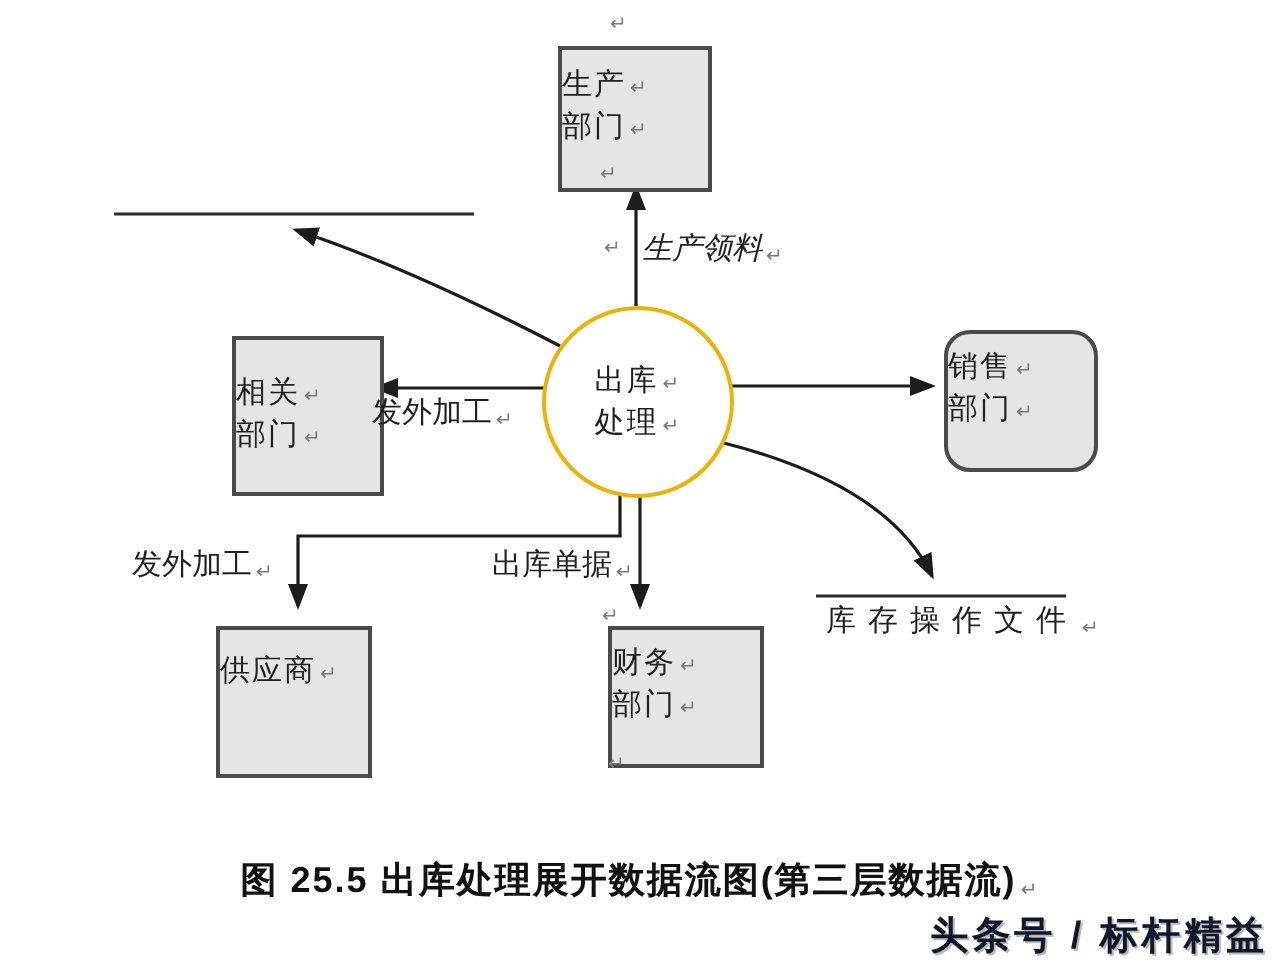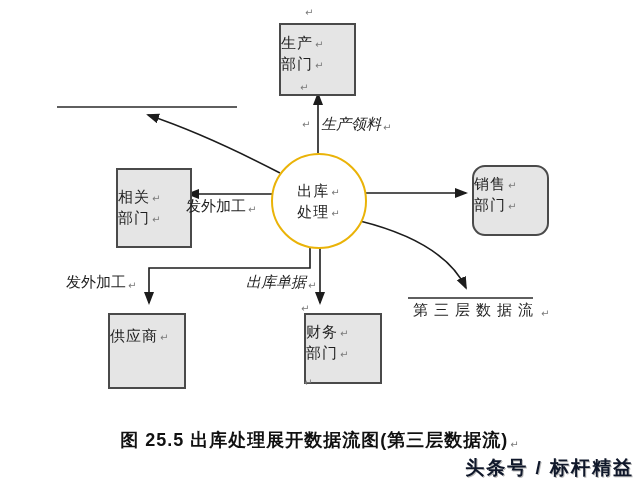--- a/index.html
+++ b/index.html
@@ -29,21 +29,21 @@
     display:flex;flex-direction:column;align-items:center;justify-content:center;
     font-size:15px;line-height:21px;letter-spacing:1px;
   }
 
   
   .flabel{position:absolute;font-size:15px;white-space:nowrap;color:#1f1f1f;}
   #lbl-prod-pick{left:321px;top:115px;font-style:italic;}
   #lbl-requisition{left:186px;top:197px;}
   #lbl-sales-ship{left:383px;top:169px;}
   #lbl-outsourcing{left:66px;top:273px;}
-  #lbl-outbound{left:246px;top:273px;font-style:italic;}
+  #lbl-outbound{left:246px;top:273px;}
 
   
   .dstext{position:absolute;font-size:15px;white-space:nowrap;color:#1f1f1f;}
   #ds1-text{left:85px;top:85px;letter-spacing:12px;}
   #ds2-text{left:413px;top:301px;letter-spacing:6px;}
   .dstext .mark{letter-spacing:0;}
 
   
   .mark{
     font-family:"DejaVu Sans",sans-serif;font-size:10px;color:#7a7a7a;
@@ -151,21 +151,21 @@
         <span>出库</span>
         <span class="mark">↵</span>
       </span>
     <span class="row">
         <span>处理</span>
         <span class="mark">↵</span>
       </span>
   </div>
 
   <div id="ds2-text" class="dstext">
-    <span>第三层数据流</span><span class="mark">↵</span>
+    <span>库存操作文件</span><span class="mark">↵</span>
   </div>
 
   <div id="lbl-prod-pick" class="flabel">
     <span>生产领料</span><span class="mark">↵</span>
   </div>
   <div id="lbl-requisition" class="flabel">
     <span>发外加工</span><span class="mark">↵</span>
   </div>
   <div id="lbl-outsourcing" class="flabel">
     <span>发外加工</span><span class="mark">↵</span>

